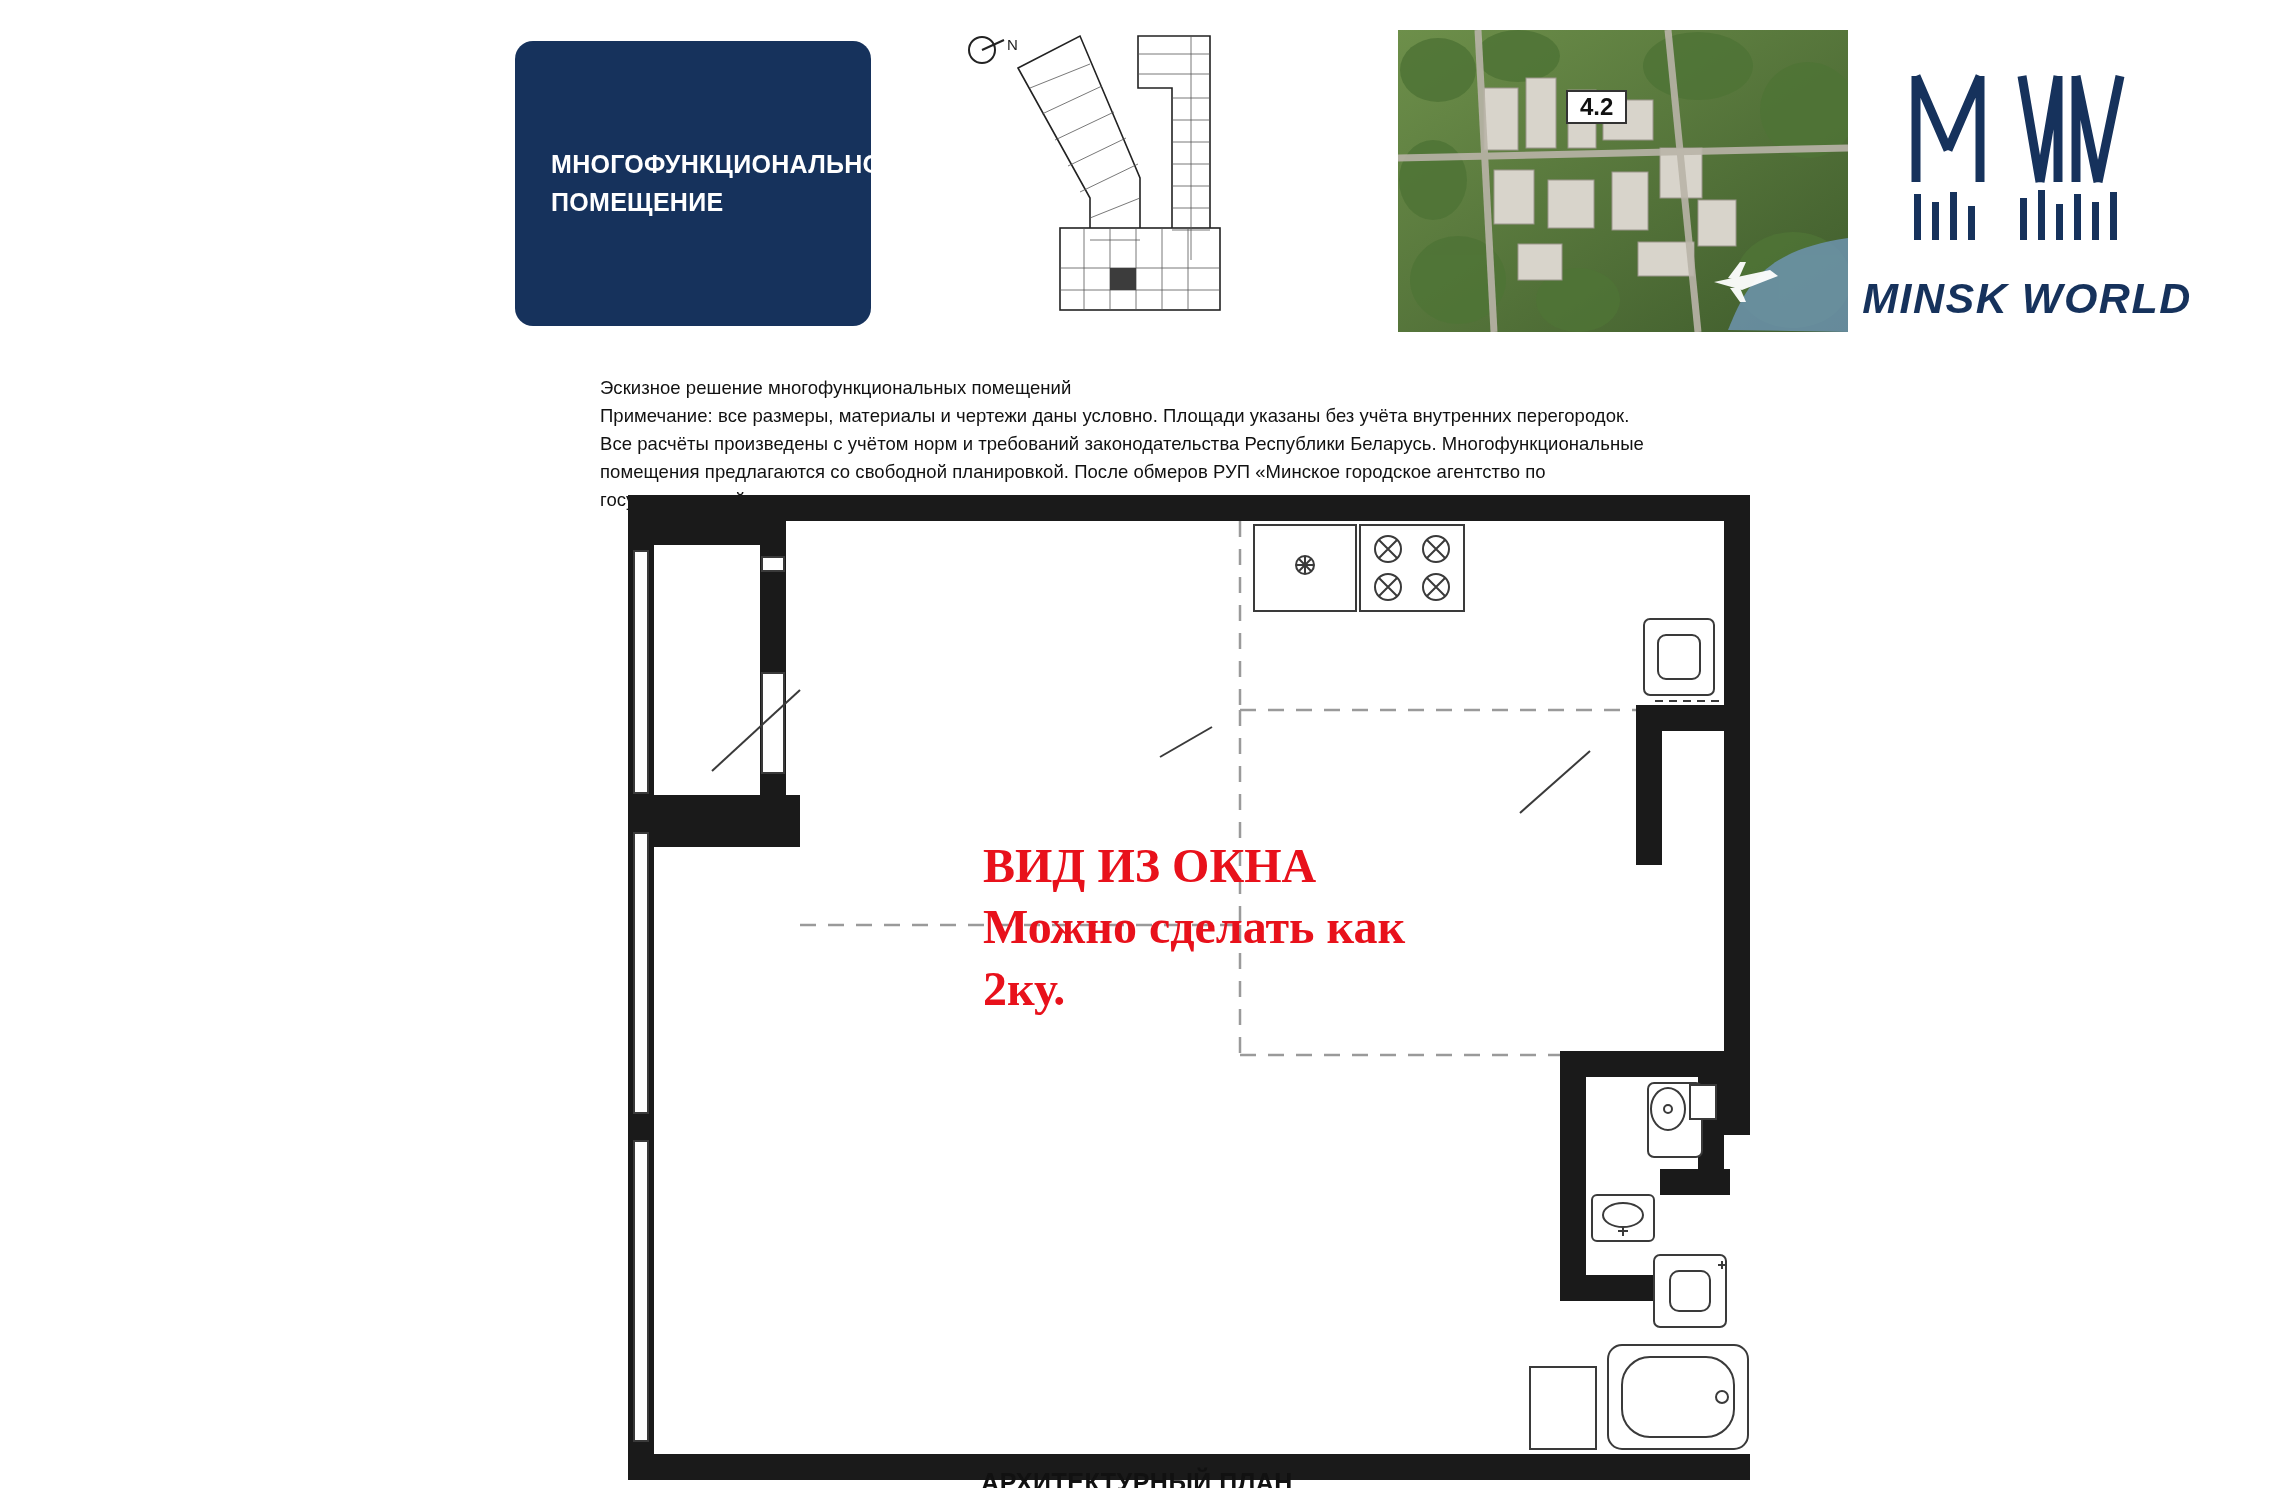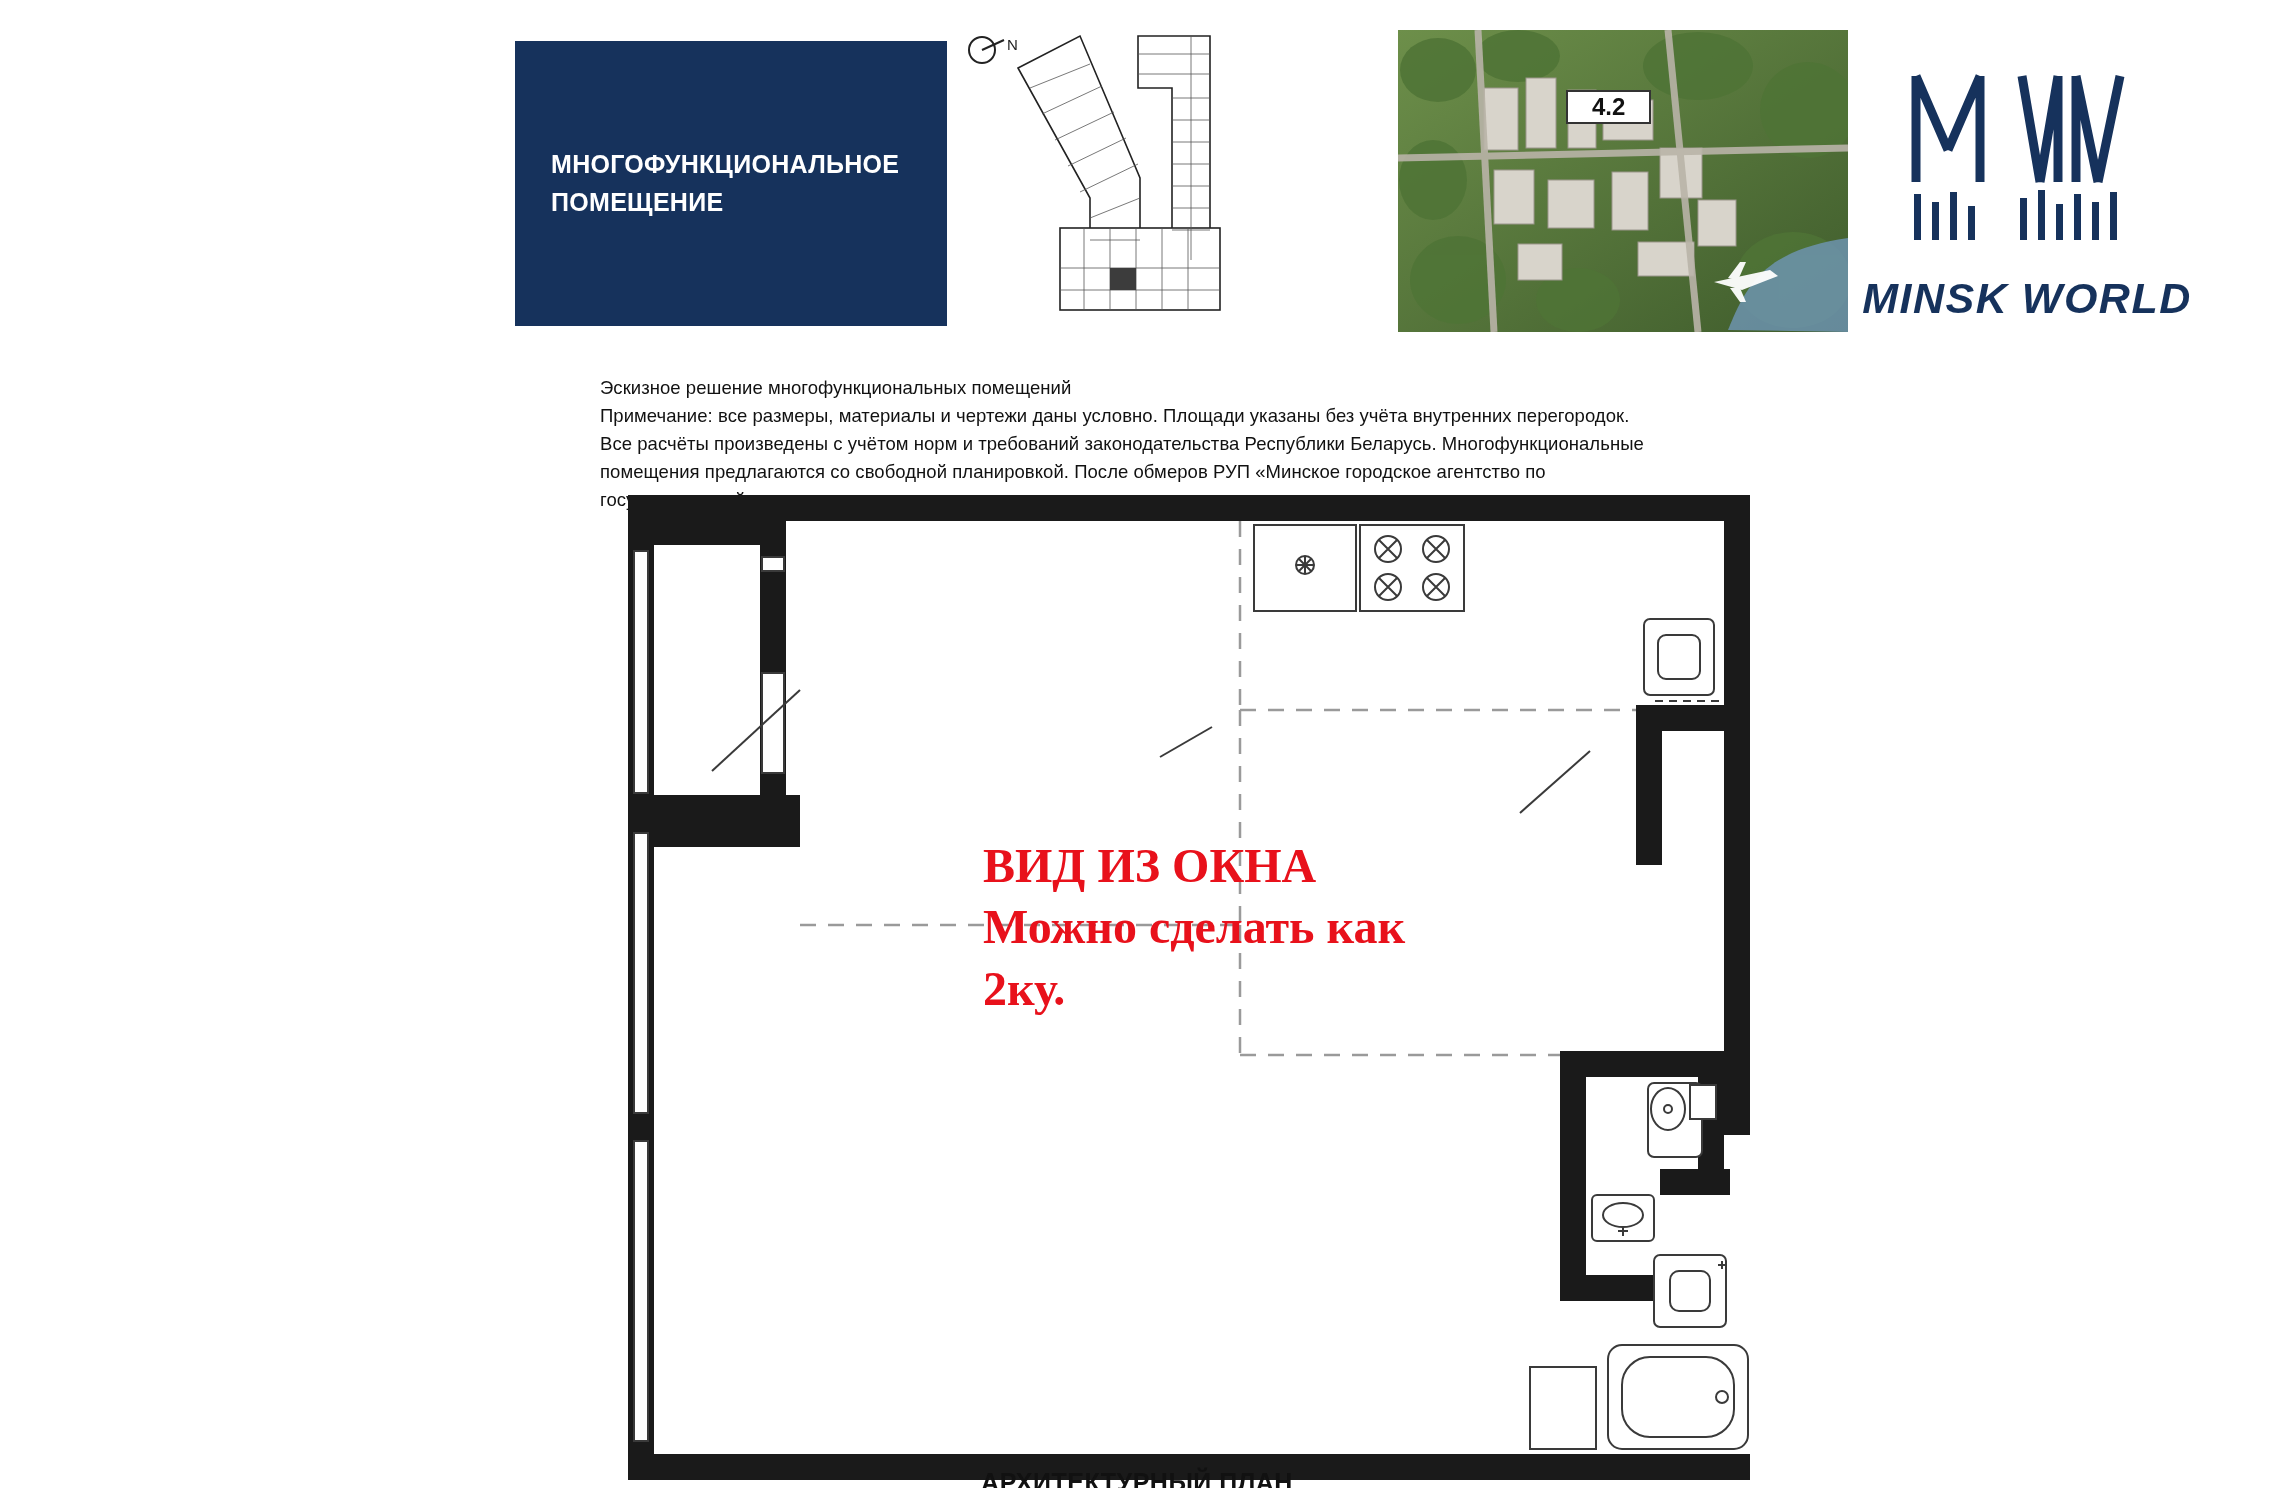--- a/index.html
+++ b/index.html
@@ -60,26 +60,27 @@
     font-weight: bold;
     letter-spacing: 9.5px;
     color: #7c7c7c;
   }
 
   
   #title-box {
     position: absolute;
     left: 515px;
     top: 41px;
-    width: 432px;
+    width: 356px;
     height: 285px;
     background: #16325c;
     color: #ffffff;
     display: flex;
     align-items: center;
+    border-radius: 18px;
   }
   #title-box-text {
     padding-left: 36px;
     font-size: 25px;
     font-weight: bold;
     line-height: 1.5;
     letter-spacing: 0.3px;
     white-space: pre-line;
   }
 
@@ -111,21 +112,21 @@
   }
   #aerial-badge {
     position: absolute;
     left: 168px;
     top: 60px;
     background: #ffffff;
     border: 2px solid #333;
     color: #111;
     font-size: 24px;
     font-weight: bold;
-    padding: 1px 24px;
+    padding: 1px 12px;
     line-height: 1.15;
   }
 
   
   #mw-logo {
     position: absolute;
     left: 1862px;
     top: 42px;
     width: 330px;
     height: 280px;

